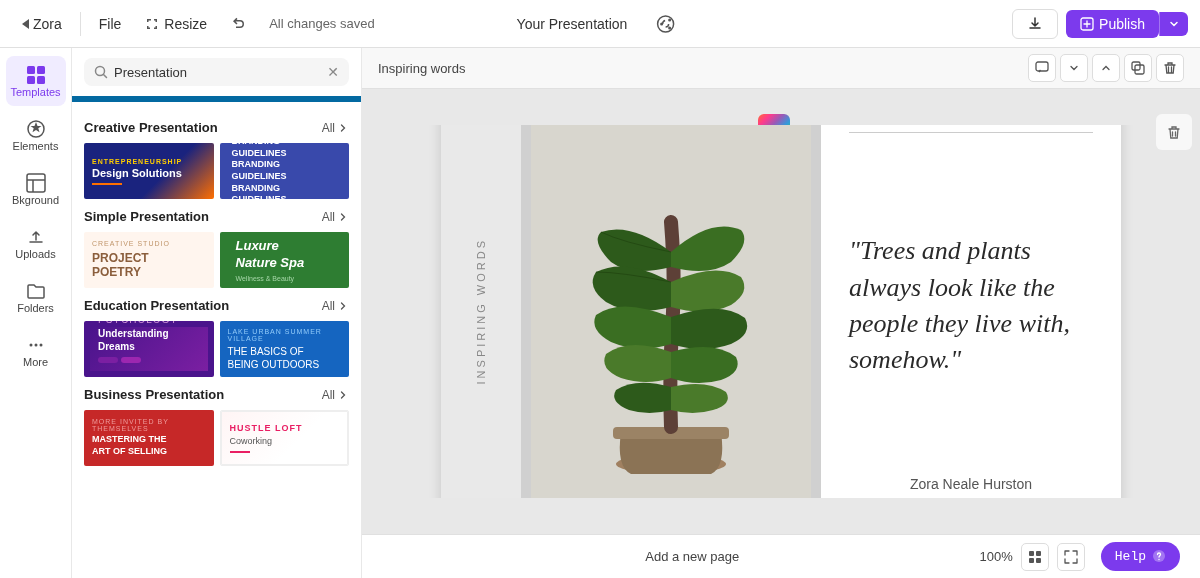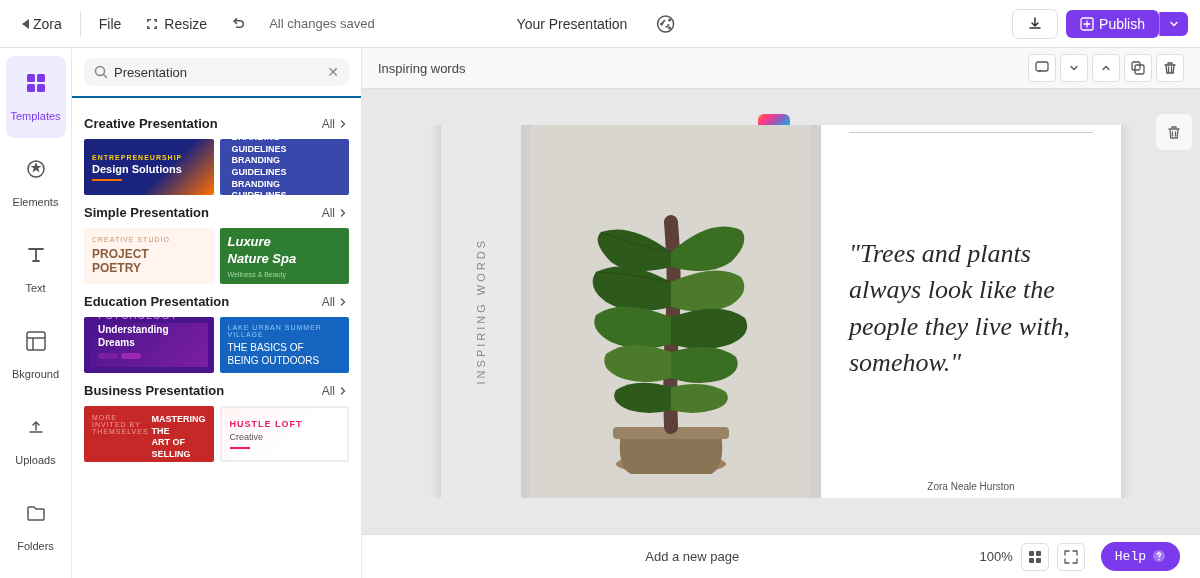--- a/index.html
+++ b/index.html
@@ -28,29 +28,29 @@
     .btn-download { display: flex; align-items: center; gap: 5px; padding: 6px 14px; border-radius: 6px; border: 1px solid #ddd; background: #fff; cursor: pointer; font-size: 14px; color: #333; }
 
     .btn-publish { display: flex; align-items: center; gap: 5px; padding: 6px 14px; border-radius: 6px; border: none; background: #7c3aed; cursor: pointer; font-size: 14px; color: #fff; font-weight: 500; }
     .btn-publish-chevron { padding: 6px 8px; border-radius: 0 6px 6px 0; border: none; border-left: 1px solid rgba(255,255,255,0.3); background: #7c3aed; cursor: pointer; color: #fff; }
 
     
     .main-layout { display: flex; height: calc(578px - 48px); }
 
     
     .icon-sidebar { width: 72px; background: #fff; border-right: 1px solid #e8e8e8; display: flex; flex-direction: column; align-items: center; padding-top: 8px; gap: 4px; }
-    .sidebar-icon-item { width: 60px; display: flex; flex-direction: column; align-items: center; padding: 16px 4px; border-radius: 8px; cursor: pointer; gap: 16px; }
+    .sidebar-icon-item { width: 60px; display: flex; flex-direction: column; align-items: center; padding: 8px 4px; border-radius: 8px; cursor: pointer; gap: 0; }
     .sidebar-icon-item.active { background: #f0ecff; }
     .sidebar-icon-label { font-size: 11px; color: #444; text-align: center; }
     .sidebar-icon-item.active .sidebar-icon-label { color: #7c3aed; }
 
     
     .templates-panel { width: 290px; background: #fff; border-right: 1px solid #e8e8e8; display: flex; flex-direction: column; overflow: hidden; }
 
-    .search-bar { padding: 10px 12px; border-bottom: 2px solid #0369a1; }
+    .search-bar { padding: 10px 12px; border-bottom: 6px solid #0369a1; }
     .search-input-wrap { display: flex; align-items: center; background: #f5f5f5; border-radius: 8px; padding: 6px 10px; gap: 6px; }
     .search-input { border: none; background: transparent; font-size: 13px; color: #333; outline: none; flex: 1; }
     .search-clear { cursor: pointer; color: #888; font-size: 14px; }
 
     .templates-scroll { flex: 1; overflow-y: auto; padding: 8px 12px; }
 
     .section-header { display: flex; align-items: center; justify-content: space-between; margin: 10px 0 8px; }
     .section-title { font-size: 13px; font-weight: 600; color: #222; }
     .section-all { font-size: 12px; color: #555; cursor: pointer; display: flex; align-items: center; gap: 2px; }
 
@@ -81,21 +81,21 @@
 
     
     .slide-left-strip { width: 80px; background: #e9e9e9; display: flex; align-items: center; justify-content: center; flex-shrink: 0; }
     .vertical-text { writing-mode: vertical-rl; text-orientation: mixed; transform: rotate(180deg); font-size: 11px; letter-spacing: 3px; color: #888; text-transform: uppercase; font-weight: 300; }
 
     .slide-image { width: 300px; height: 100%; object-fit: cover; flex-shrink: 0; background: #d0d0d0; display: flex; align-items: center; justify-content: center; }
 
     .slide-text-area { flex: 1; background: #fff; padding: 30px 28px; display: flex; flex-direction: column; justify-content: space-between; }
     .slide-line { width: 100%; height: 1px; background: #ccc; margin-bottom: 20px; }
     .slide-quote { font-size: 26px; font-style: italic; color: #2a2a2a; line-height: 1.4; font-family: Georgia, serif; flex: 1; display: flex; align-items: center; }
-    .slide-author { font-size: 10px; color: #555; text-align: center; font-style: normal; margin-top: 16px; }
+    .slide-author { font-size: 14px; color: #555; text-align: center; font-style: normal; margin-top: 16px; }
     .slide-progress-bar { position: absolute; bottom: 16px; left: 90px; width: 40px; height: 4px; background: #333; border-radius: 2px; }
 
     
     .bottom-bar { height: 44px; background: #fff; border-top: 1px solid #e0e0e0; display: flex; align-items: center; justify-content: space-between; padding: 0 20px; }
     .add-page-btn { font-size: 13px; color: #444; cursor: pointer; margin-left: 23px; }
     .zoom-controls { display: flex; align-items: center; gap: 8px; }
     .zoom-level { font-size: 13px; color: #444; }
     .zoom-btn { width: 28px; height: 28px; border-radius: 5px; border: 1px solid #ddd; background: #fff; cursor: pointer; display: flex; align-items: center; justify-content: center; }
 
     .btn-help { background: #7c3aed; color: #fff; border: none; border-radius: 20px; padding: 7px 14px; font-size: 13px; cursor: pointer; display: flex; align-items: flex-start; gap: 6px; font-weight: 500; font-family: Liberation Mono, monospace; }
@@ -187,26 +187,20 @@
     </div>
     <div class="sidebar-icon-item">
       <svg width="22" height="22" viewBox="0 0 22 22">
         <circle cx="11" cy="11" r="8" fill="none" stroke="#555" stroke-width="1.5"></circle>
         <path d="M11 4l1.5 4h4l-3.2 2.3 1.2 4L11 12l-3.5 2.3 1.2-4L5.5 8h4z" fill="#555"></path>
       </svg>
       <span class="sidebar-icon-label">Elements</span>
     </div>
     <div class="sidebar-icon-item">
       <svg width="22" height="22" viewBox="0 0 22 22">
-        <path d="M4 5h14M11 5v12M8 17h6" stroke="#555" stroke-width="1.8" stroke-linecap="round"></path>
-      </svg>
-      <span class="sidebar-icon-label">Text</span>
-    </div>
-    <div class="sidebar-icon-item">
-      <svg width="22" height="22" viewBox="0 0 22 22">
         <rect x="2" y="2" width="18" height="18" rx="2" fill="none" stroke="#555" stroke-width="1.5"></rect>
         <path d="M2 8h18M8 8v12" stroke="#555" stroke-width="1.5"></path>
       </svg>
       <span class="sidebar-icon-label">Bkground</span>
     </div>
     <div class="sidebar-icon-item">
       <svg width="22" height="22" viewBox="0 0 22 22">
         <path d="M11 14V6M8 9l3-3 3 3" stroke="#555" stroke-width="1.5" stroke-linecap="round" fill="none"></path>
         <path d="M5 16h12" stroke="#555" stroke-width="1.5" stroke-linecap="round"></path>
       </svg>
@@ -278,21 +272,21 @@
       </div>
       <div class="template-grid">
         <div class="template-card tpl-pink-project">
           <div style="padding:8px;display:flex;flex-direction:column;align-items:flex-start;width:100%;height:100%;background:#fff5ee;">
             <div style="font-size:7px;color:#c0956a;letter-spacing:1px;text-transform:uppercase;margin-bottom:4px;">CREATIVE STUDIO</div>
             <div style="font-size:12px;color:#8B5E3C;font-weight:700;text-transform:uppercase;">PROJECT<br>POETRY</div>
             <div style="width:25px;height:1px;background:#c0956a;margin-top:6px;"></div>
           </div>
         </div>
         <div class="template-card tpl-green-nature">
-          <div style="padding:8px;display:flex;flex-direction:column;justify-content:center;width:100%;height:100%;">
+          <div style="padding:16px;display:flex;flex-direction:column;justify-content:center;width:100%;height:100%;">
             <div style="font-size:13px;color:#fff;font-weight:600;font-style:italic;line-height:1.3;">Luxure<br>Nature Spa</div>
             <div style="font-size:7px;color:#a5d6a7;margin-top:4px;">Wellness &amp; Beauty</div>
           </div>
         </div>
       </div>
 
       <div class="section-header">
         <span class="section-title">Education Presentation</span>
         <span class="section-all">
           <span>All</span>
@@ -324,29 +318,29 @@
         <span class="section-title">Business Presentation</span>
         <span class="section-all">
           <span>All</span>
           <svg width="12" height="12" viewBox="0 0 12 12">
               <path d="M4.5 3l3 3-3 3" stroke="#555" stroke-width="1.3" fill="none" stroke-linecap="round"></path>
             </svg>
         </span>
       </div>
       <div class="template-grid">
         <div class="template-card tpl-red-selling">
-          <div style="padding:8px;width:100%;height:100%;background:#c62828;display:flex;flex-direction:row;justify-content:center;">
+          <div style="padding:8px;width:100%;height:100%;background:#c62828;display:flex;flex-direction:column;justify-content:center;">
             <div style="font-size:7px;color:#ef9a9a;text-transform:uppercase;letter-spacing:1px;margin-bottom:2px;">MORE INVITED BY THEMSELVES</div>
             <div style="font-size:9px;color:#fff;font-weight:800;text-transform:uppercase;line-height:1.3;">MASTERING THE<br>ART OF SELLING</div>
           </div>
         </div>
         <div class="template-card tpl-pink-cowork">
           <div style="padding:8px;width:100%;height:100%;background:#fff;border:1px solid #eee;display:flex;flex-direction:column;justify-content:center;background:linear-gradient(135deg,#fff5f5 0%,#fff 60%);">
             <div style="font-size:9px;color:#e91e63;font-weight:700;margin-bottom:3px;text-transform:uppercase;letter-spacing:1px;">Hustle Loft</div>
-            <div style="font-size:9px;color:#555;font-weight:500;">Creative</div>
+            <div style="font-size:9px;color:#555;font-weight:500;">Coworking</div>
             <div style="width:20px;height:2px;background:#e91e63;margin-top:5px;"></div>
           </div>
         </div>
       </div>
 
     </div>
   </div>
 
   <div class="canvas-area">
 

